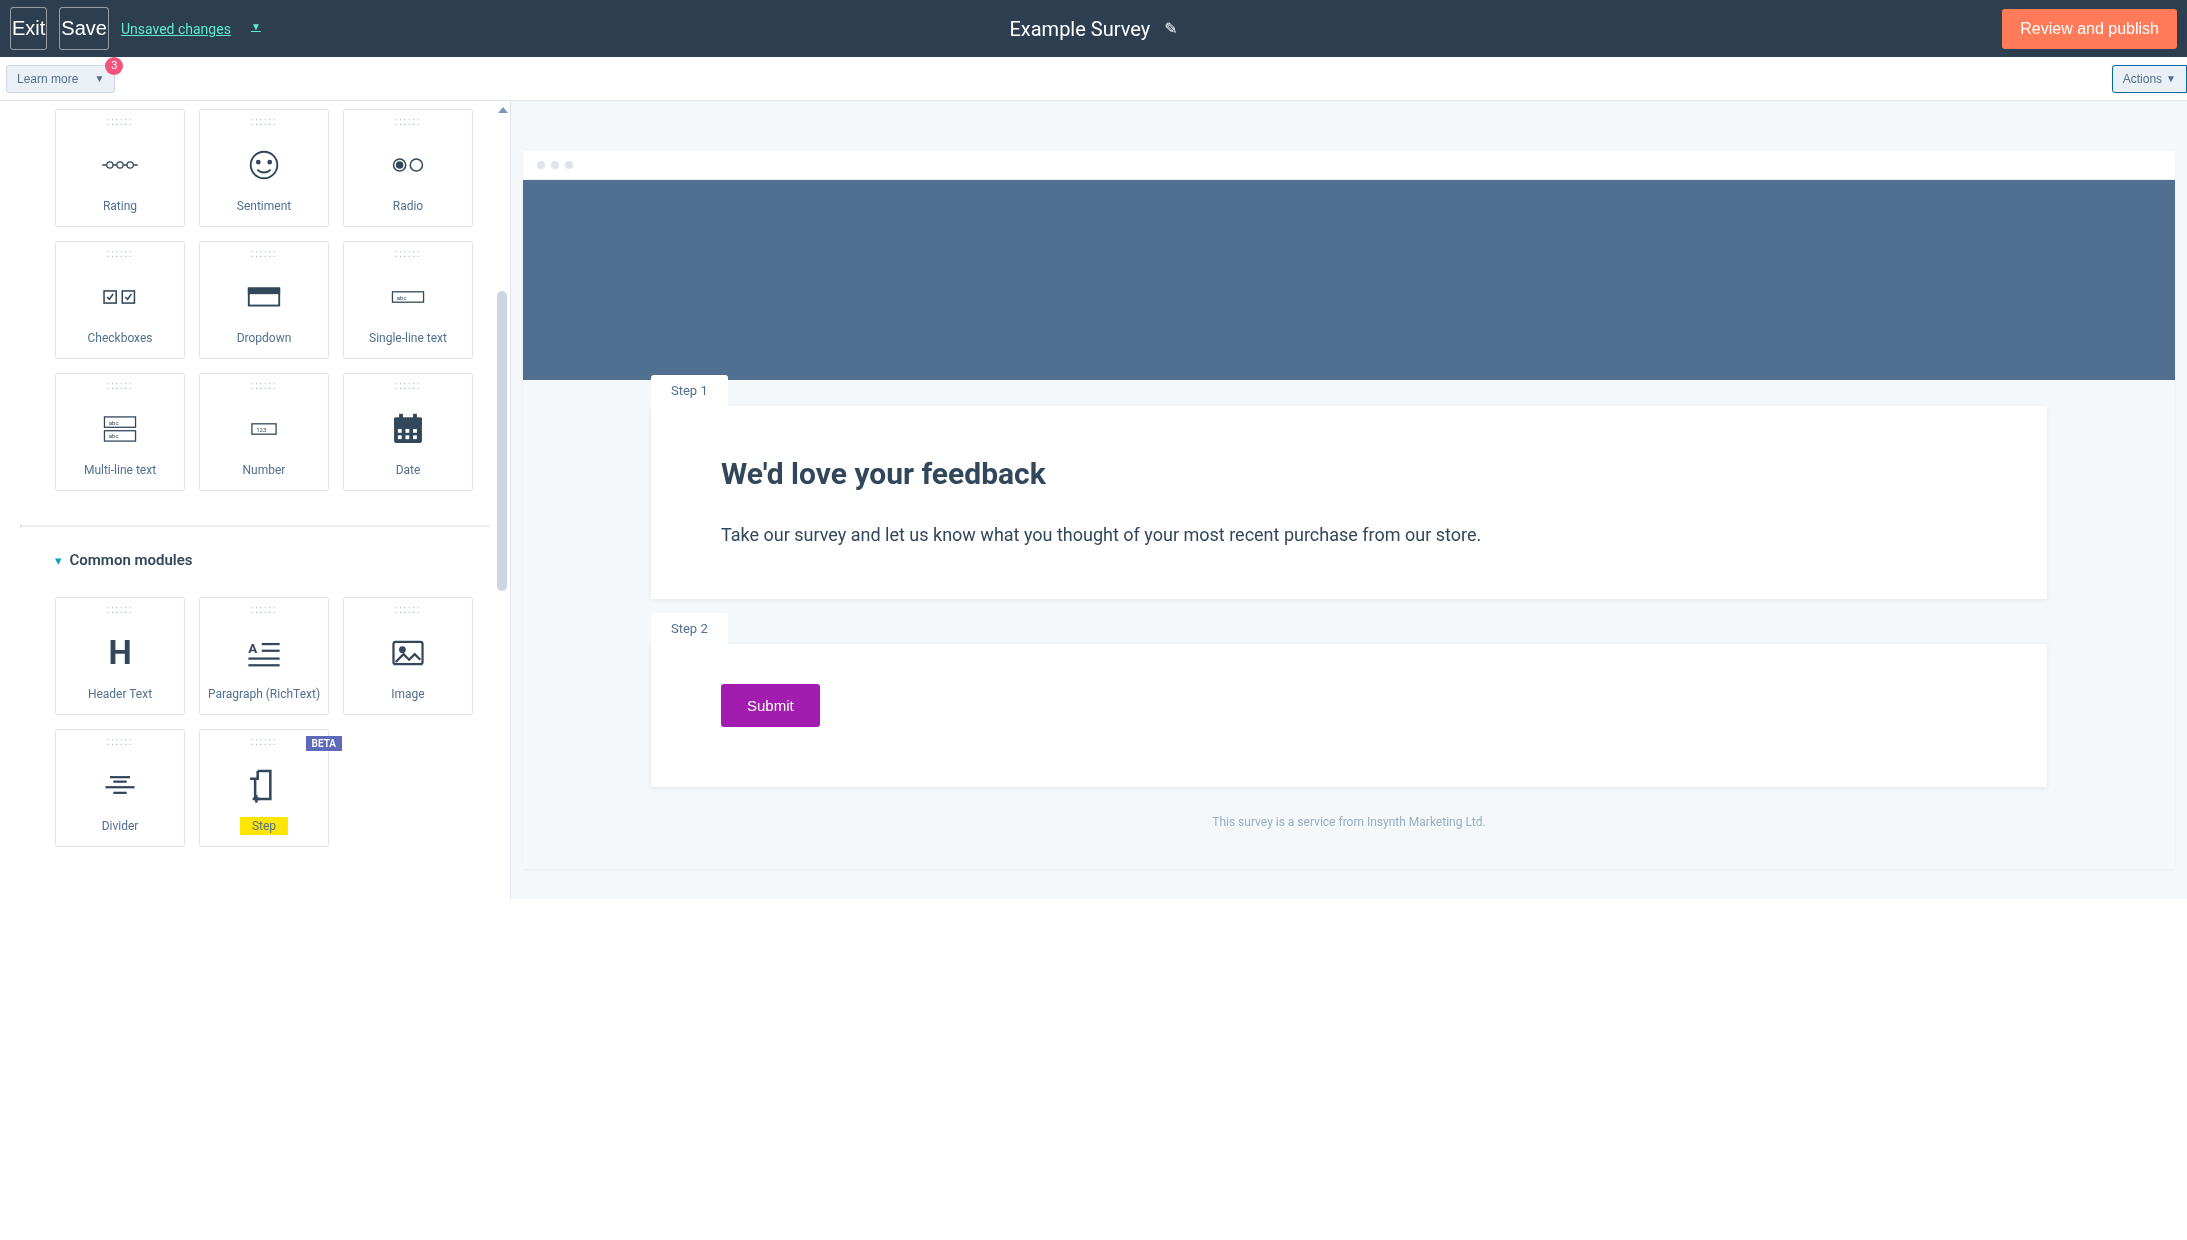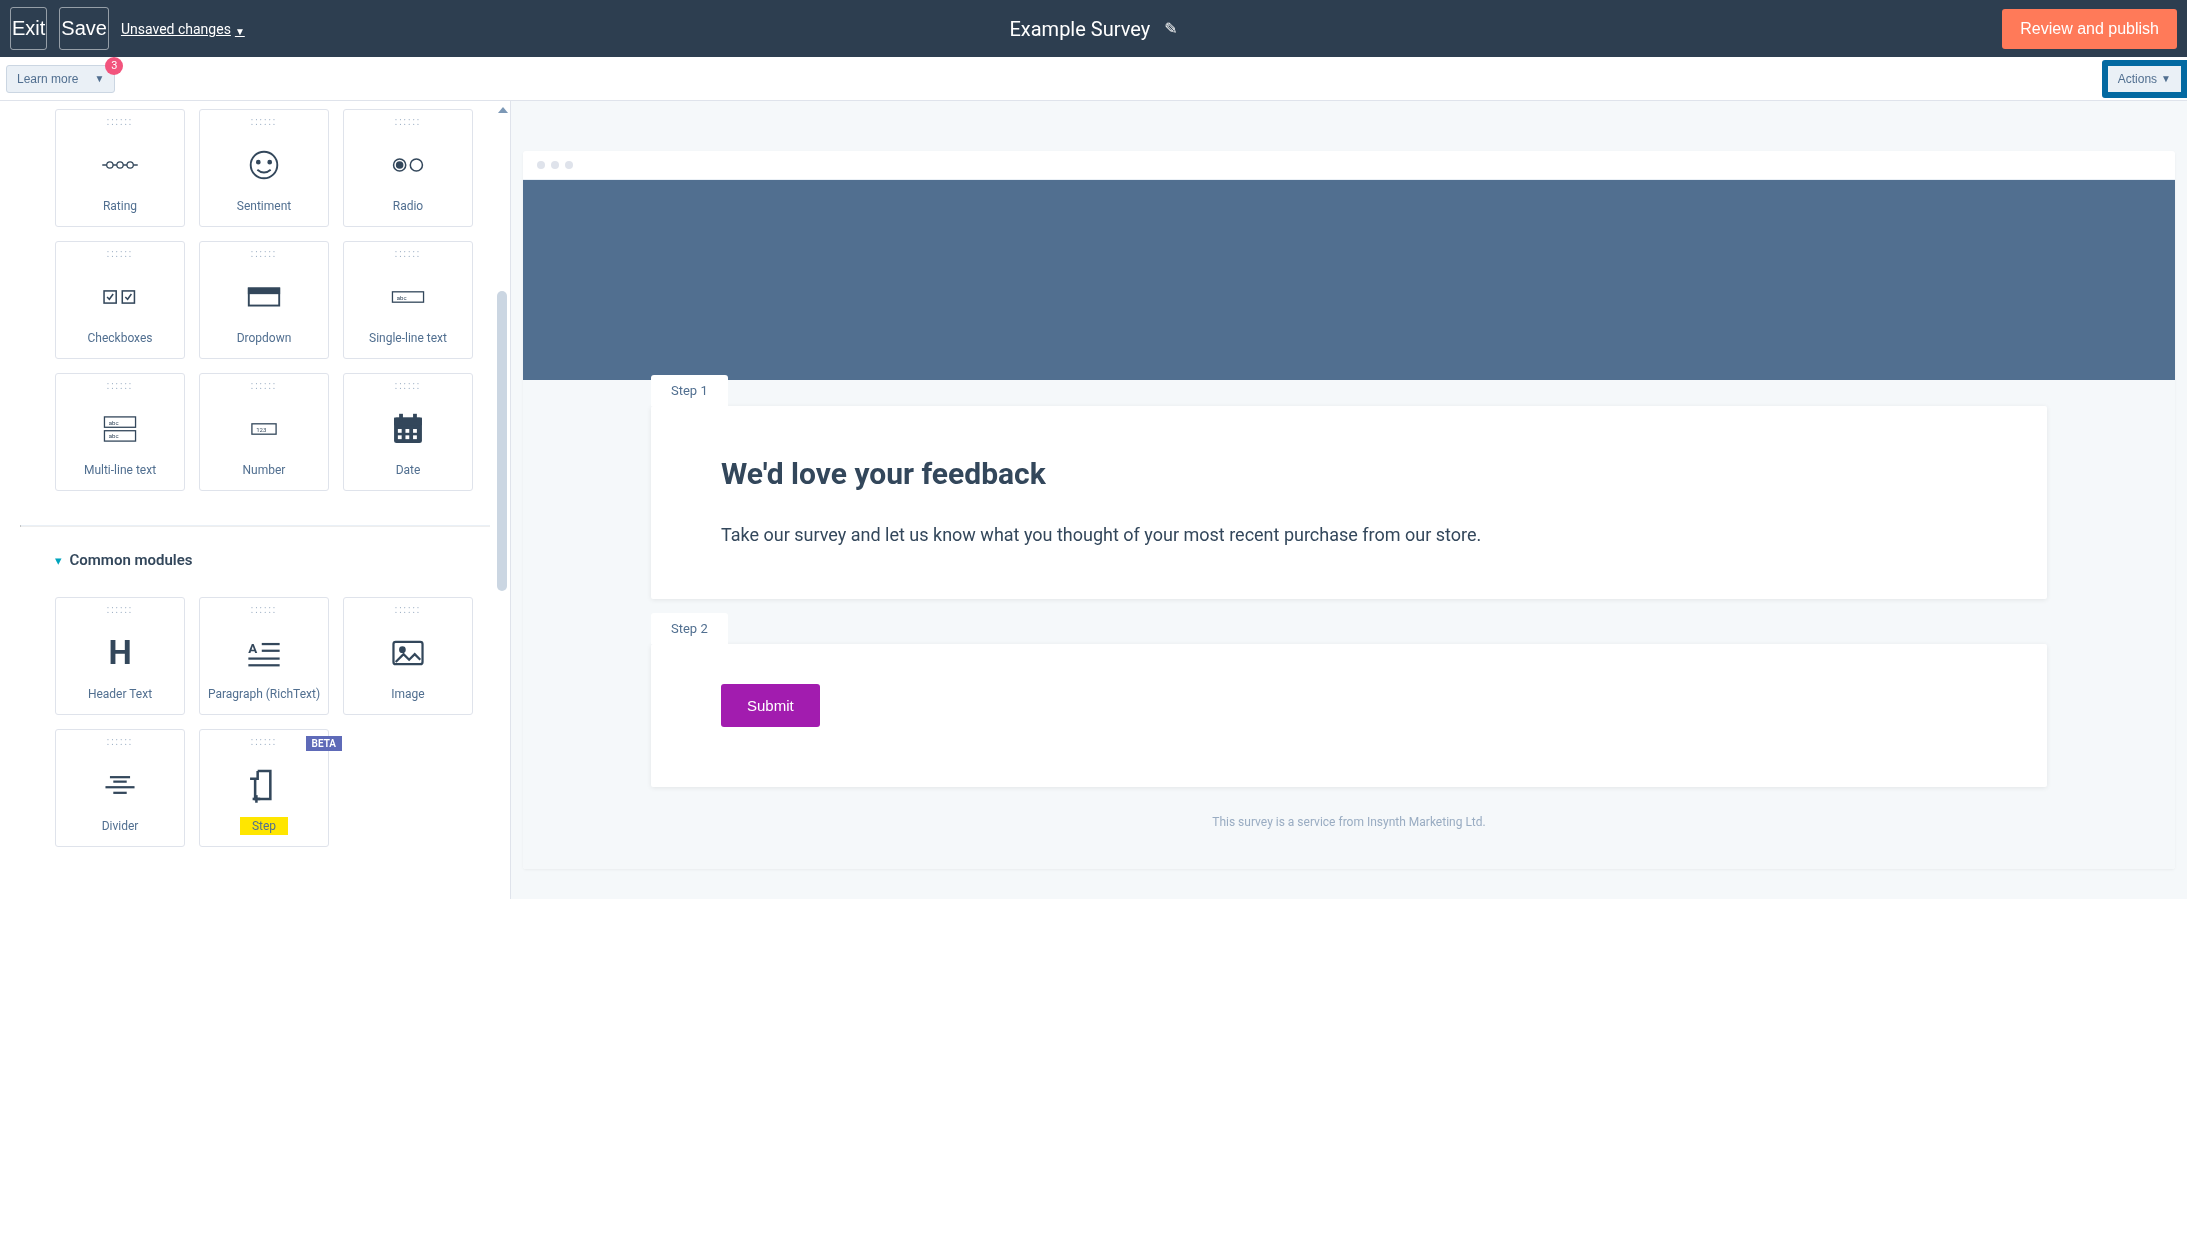--- a/index.html
+++ b/index.html
@@ -1,35 +1,35 @@
 <!DOCTYPE html>
 <html><head>
 <meta charset="utf-8">
 <style>
   * { box-sizing: border-box; margin: 0; padding: 0; }
   body { font-family: -apple-system, BlinkMacSystemFont, "Segoe UI", Roboto, Helvetica, Arial, sans-serif; background: #fff; color: #33475b; }
 
   
   .topbar { background: #2d3e50; height: 57px; display: flex; align-items: center; padding: 0 10px; position: relative; }
   .btn-outline { background: transparent; border: 1px solid rgba(255,255,255,0.5); color: #fff; font-size: 20px; padding: 9px 1px; border-radius: 3px; cursor: pointer; margin-right: 12px; }
-  .unsaved { color: #ffffff; font-size: 14px; text-decoration: underline; cursor: pointer; display: flex; align-items: flex-end; gap: 4px; }
+  .unsaved { color: #5eead4; font-size: 14px; text-decoration: underline; cursor: pointer; display: flex; align-items: flex-start; gap: 20px; }
   .title-wrap { position: absolute; left: 50%; transform: translateX(-50%); display: flex; align-items: center; gap: 14px; }
   .survey-title { color: #fff; font-size: 20px; font-weight: 400; }
   .edit-glyph { color: #fff; font-size: 16px; cursor: pointer; }
   .publish-btn { margin-left: auto; background: #ff7a59; color: #fff; border: none; font-size: 16px; padding: 11px 18px; border-radius: 3px; cursor: pointer; font-weight: 500; }
 
   
   .row2 { height: 44px; border-bottom: 1px solid #dfe3eb; display: flex; align-items: center; position: relative; background:#fff; }
   .learn-more { margin-left: 6px; border: 1px solid #cbd6e2; background: #eaf0f6; color:#516f90; font-size: 12px; padding: 6px 10px; border-radius: 3px; cursor: pointer; display: flex; align-items: center; gap: 16px; }
   .learn-more-wrap{ position:relative; }
   .badge-count { position: absolute; top: -8px; right: -8px; background: #f2547d; color: #fff; font-size: 11px; width: 18px; height: 18px; border-radius: 50%; display:flex; align-items:center; justify-content:center; }
   .tabs { position: absolute; left: 50%; transform: translateX(-50%); display: flex; gap: 50px; height: 100%; align-items: center; }
   .tab { font-size: 14px; color: #516f90; cursor: pointer; height: 100%; display: flex; align-items: center; border-bottom: 3px solid transparent; padding: 0 6px; }
   .tab.active { color: #33475b; border-bottom-color: #33475b; font-weight:500; }
-  .actions-btn { margin-left: auto; margin-right: 0; border: 6px solid #0369a1; background: #eaf0f6; color:#516f90; font-size: 12px; padding: 6px 10px; border-radius: 3px 0 0 3px; cursor: pointer; display:flex; align-items:center; gap:4px;}
+  .actions-btn { margin-left: auto; margin-right: 0; border: 1px solid #0369a1; background: #eaf0f6; color:#516f90; font-size: 12px; padding: 6px 10px; border-radius: 3px 0 0 3px; cursor: pointer; display:flex; align-items:center; gap:4px;}
 
   
   .main { display: flex; height: calc(1240px * 0.58);  }
   .main { height: auto; }
   .left-pane { width: 510px; padding: 0 20px 20px 20px; position:relative; }
   .scrollbar-stub{ position:absolute; right:0; top:0; width:15px; height:100%; }
   .scrollbar-stub::before{content:""; position:absolute; top:6px; left:3px; width:0;height:0; border-left:5px solid transparent;border-right:5px solid transparent;border-bottom:6px solid #7c98b6;}
   .scrollbar-stub::after{content:""; position:absolute; top:190px; left:2px; width:10px; height:300px; background:#cbd6e2; border-radius:5px;}
 
   .module-grid { display: grid; grid-template-columns: repeat(3, 130px); gap: 14px; padding-top: 8px; padding-left:35px; }

